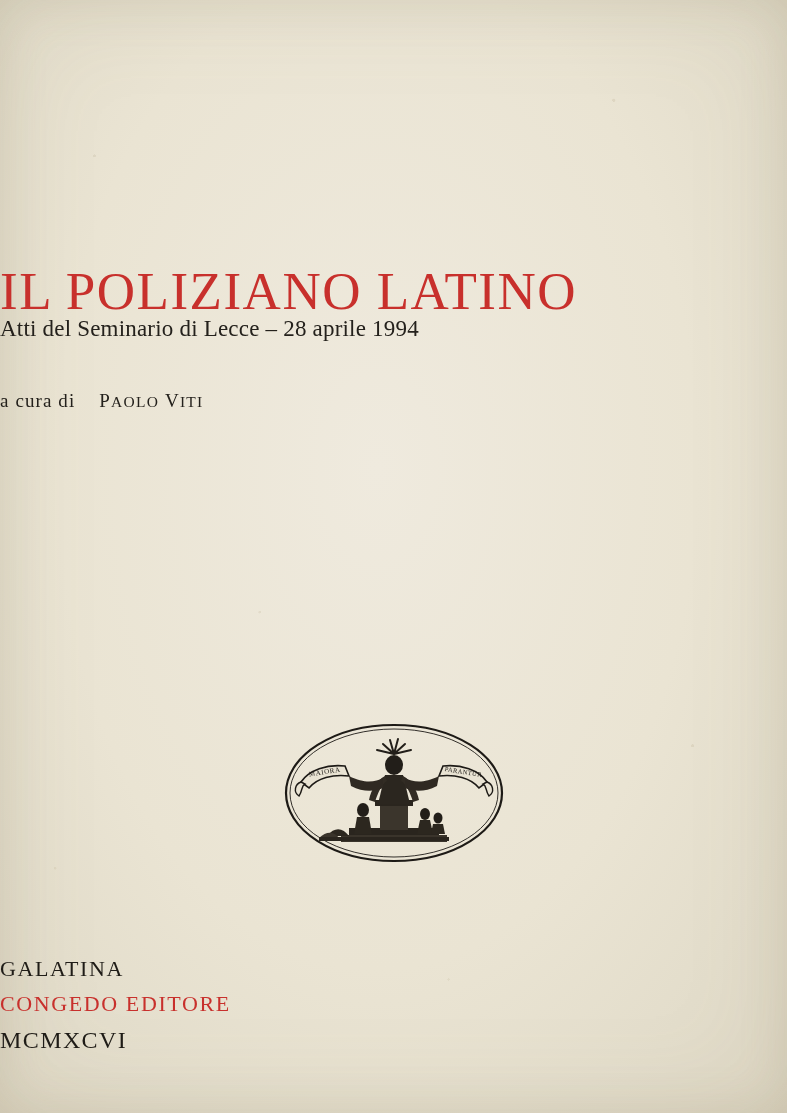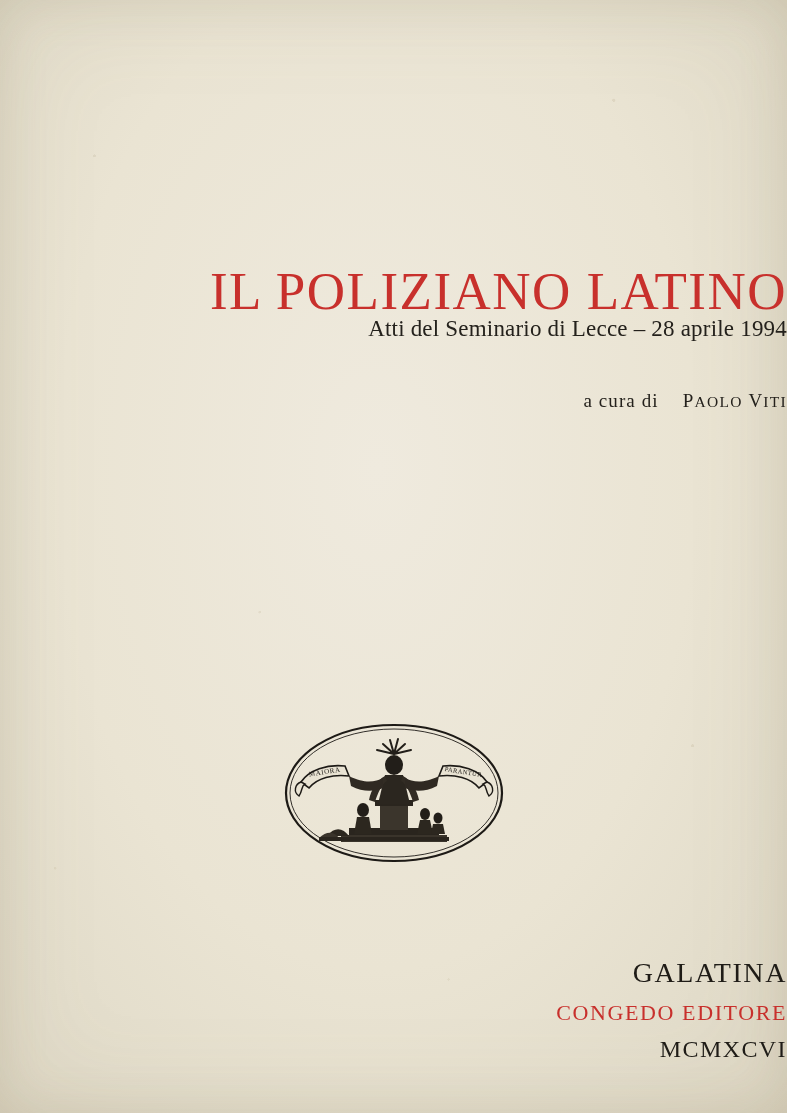--- a/index.html
+++ b/index.html
@@ -43,21 +43,21 @@
     box-shadow:
       inset 0 0 48px rgba(150,138,112,.20),
       inset 0 0 110px rgba(150,138,112,.10);
   }
 
   .content {
     position: relative;
     z-index: 2;
     width: 100%;
     height: 100%;
-    text-align: right;
+    text-align: left;
   }
 
   .title {
     position: absolute;
     top: 228px;
     left: 0;
     right: 0;
     color: #c8302c;
     font-size: 53px;
     line-height: 1.05;
@@ -107,21 +107,21 @@
   }
 
   .imprint {
     position: absolute;
     top: 952px;
     left: 0;
     right: 0;
   }
   .imprint .city {
     color: #1f1c17;
-    font-size: 28px;
+    font-size: 22px;
     letter-spacing: 1.6px;
     line-height: 1.5;
   }
   .imprint .publisher {
     color: #c8302c;
     font-size: 22px;
     font-weight: 400;
     letter-spacing: 1.6px;
     line-height: 1.5;
     margin-top: 2px;

